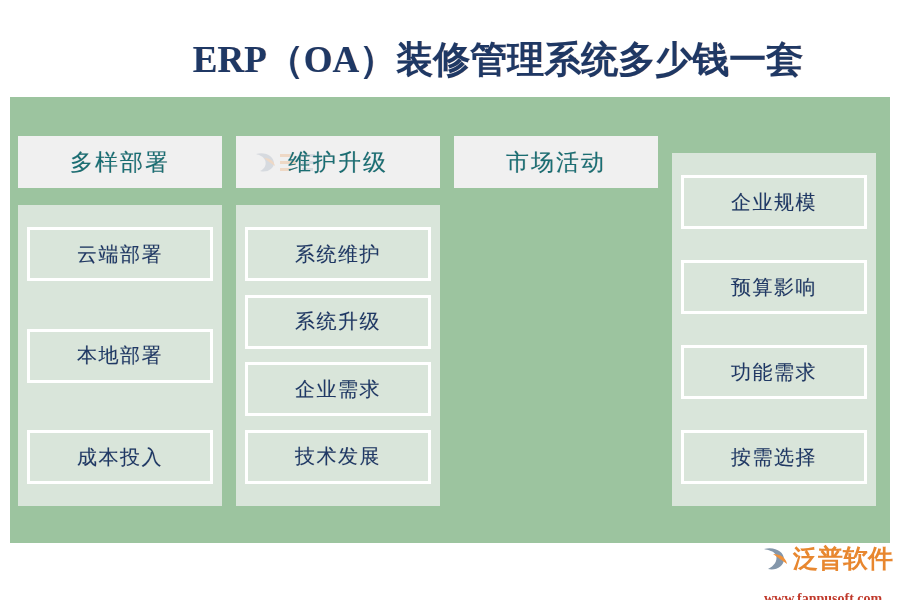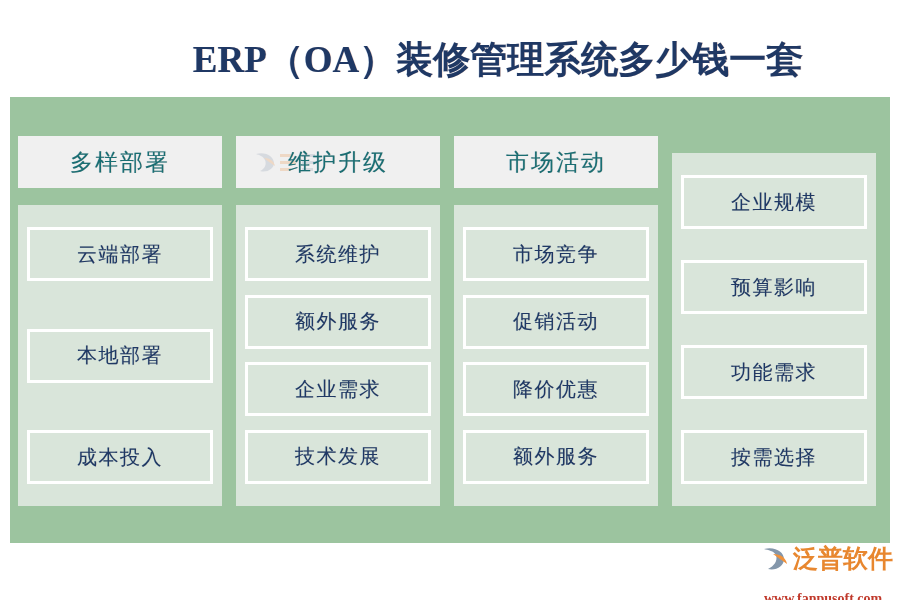--- a/index.html
+++ b/index.html
@@ -210,48 +210,34 @@
             <rect x="50" y="12" width="16" height="3" fill="#7f8fa6"></rect>
             <rect x="50" y="19" width="11" height="3" fill="#7f8fa6"></rect>
           </svg>
           <div class="col-header-text">维护升级</div>
         </div>
         <div class="col-body">
           <div class="cell">
             <span class="cell-text">系统维护</span>
           </div>
           <div class="cell">
-            <span class="cell-text">额外服务</span>
+            <span class="cell-text">系统升级</span>
           </div>
           <div class="cell">
             <span class="cell-text">企业需求</span>
           </div>
           <div class="cell">
             <span class="cell-text">技术发展</span>
           </div>
         </div>
       </div>
 
       <div class="column">
         <div class="col-header">
           <div class="col-header-text">市场活动</div>
-        </div>
-        <div class="col-body">
-          <div class="cell">
-            <span class="cell-text">市场竞争</span>
-          </div>
-          <div class="cell">
-            <span class="cell-text">促销活动</span>
-          </div>
-          <div class="cell">
-            <span class="cell-text">降价优惠</span>
-          </div>
-          <div class="cell">
-            <span class="cell-text">额外服务</span>
-          </div>
         </div>
       </div>
 
       <div class="column">
         <div class="col-body">
           <div class="cell">
             <span class="cell-text">企业规模</span>
           </div>
           <div class="cell">
             <span class="cell-text">预算影响</span>

